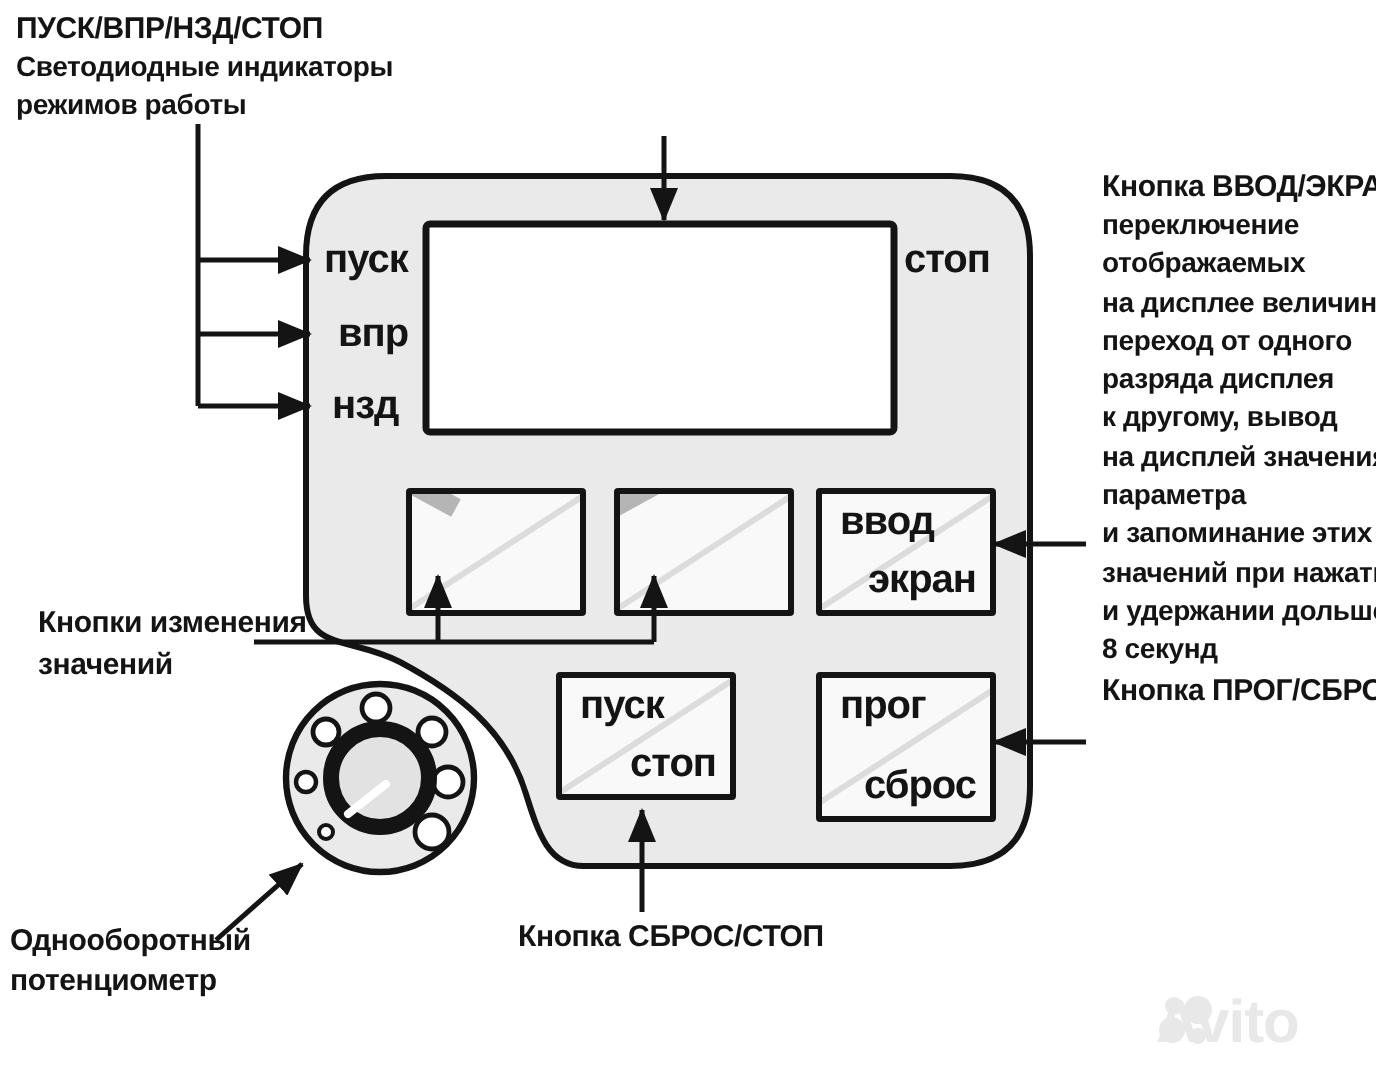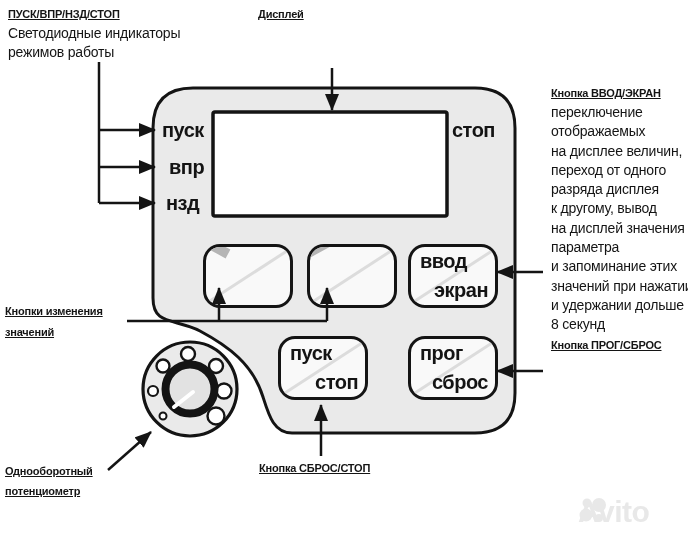--- a/index.html
+++ b/index.html
@@ -6,49 +6,49 @@
   .stage{
     position:relative;width:688px;height:540px;background:#ffffff;overflow:hidden;
     font-family:"Liberation Sans", sans-serif;color:#141414;
   }
   .stage svg{position:absolute;left:0;top:0;}
   svg.overlay{pointer-events:none;z-index:6;}
   svg.base{z-index:1;}
 
   
   .ann{position:absolute;z-index:7;}
-  .ann-title{font-size:11px;font-weight:700;line-height:19px;letter-spacing:-0.2px;white-space:pre;text-decoration:underline;}
-  .ann-body{font-size:14px;font-weight:400;line-height:19.3px;letter-spacing:-0.2px;white-space:pre;}
+  .ann-title{font-size:15px;font-weight:700;line-height:19px;letter-spacing:-0.2px;white-space:pre;}
+  .ann-body{font-size:14px;font-weight:700;line-height:19.3px;letter-spacing:-0.2px;white-space:pre;}
   .ann-leds{left:8px;top:5px;}
   .ann-display{left:258px;top:5px;}
   .ann-enter{left:551px;top:84px;width:137px;}
   .ann-values{left:5px;top:301px;}
-  .ann-values .ann-title{line-height:21px;}
+  .ann-values .ann-title{line-height:21px;margin-left:14px;}
   .ann-prog{left:551px;top:336px;width:137px;}
   .ann-pot{left:5px;top:461px;}
   .ann-pot .ann-title{line-height:20px;}
   .ann-run{left:259px;top:459px;}
 
   
   .ind{position:absolute;z-index:5;font-size:20px;font-weight:700;letter-spacing:-0.5px;}
 
   
   .btn{
     position:absolute;z-index:4;box-sizing:border-box;
-    border:3px solid #141414;border-radius:17px;background:#f9f9f9;overflow:hidden;
+    border:3px solid #141414;border-radius:2px;background:#f9f9f9;overflow:hidden;
   }
   .btn .shine{
     position:absolute;left:-15%;top:48%;width:130%;height:3px;background:#dcdcdc;
     transform:rotate(-33deg);z-index:0;
   }
   .btn-up{left:203px;top:244px;width:90px;height:64px;}
   .btn-down{left:307px;top:244px;width:90px;height:64px;}
   .btn-enter{left:408px;top:244px;width:90px;height:64px;}
   .btn-run{left:278px;top:336px;width:90px;height:64px;}
-  .btn-prog{left:408px;top:336px;width:90px;height:64px;}
+  .btn-prog{left:408px;top:336px;width:90px;height:75px;}
   .chev{position:absolute;left:50%;top:50%;transform:translate(-50%,-50%);z-index:1;}
   .chev polyline{fill:none;stroke-width:10;}
   .bl{position:absolute;z-index:1;font-size:20px;font-weight:700;letter-spacing:-0.5px;color:#141414;}
   .bl-top{left:9px;top:3px;}
   .bl-bot{right:7px;bottom:3px;margin-top:40px;}
 
   
   .watermark{
     position:absolute;left:578px;top:495px;z-index:2;display:flex;align-items:center;gap:4px;
     color:#e8e8e8;font-size:30px;font-weight:700;letter-spacing:-0.5px;
@@ -134,21 +134,20 @@
       <path marker-end="url(#ah)" d="M108 470 L151 432"></path>
     </g>
   </svg>
 
   <div class="ann ann-leds">
     <div class="ann-title">ПУСК/ВПР/НЗД/СТОП</div>
     <div class="ann-body">Светодиодные индикаторы
 режимов работы</div>
   </div>
   <div class="ann ann-display">
-    <div class="ann-title">Дисплей</div>
   </div>
   <div class="ann ann-enter">
     <div class="ann-title">Кнопка ВВОД/ЭКРАН</div>
     <div class="ann-body">переключение
 отображаемых
 на дисплее величин,
 переход от одного
 разряда дисплея
 к другому, вывод
 на дисплей значения

